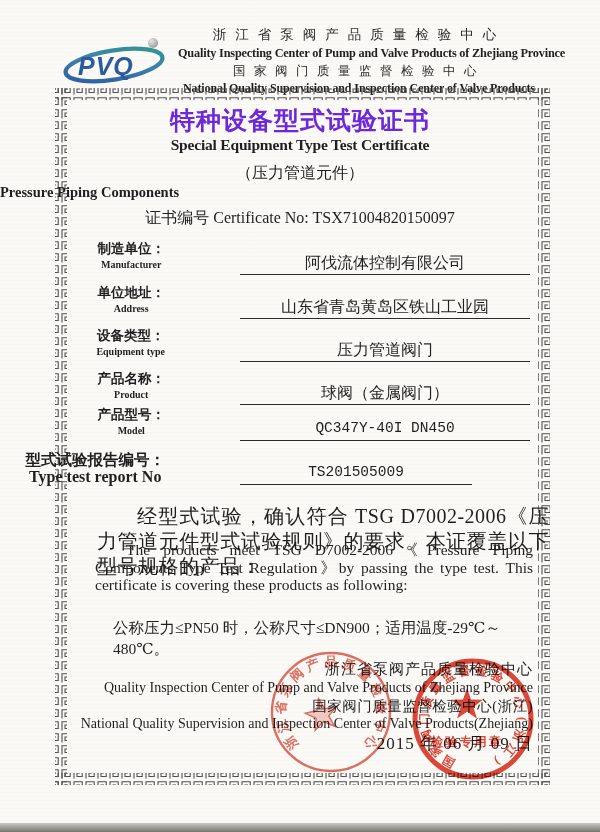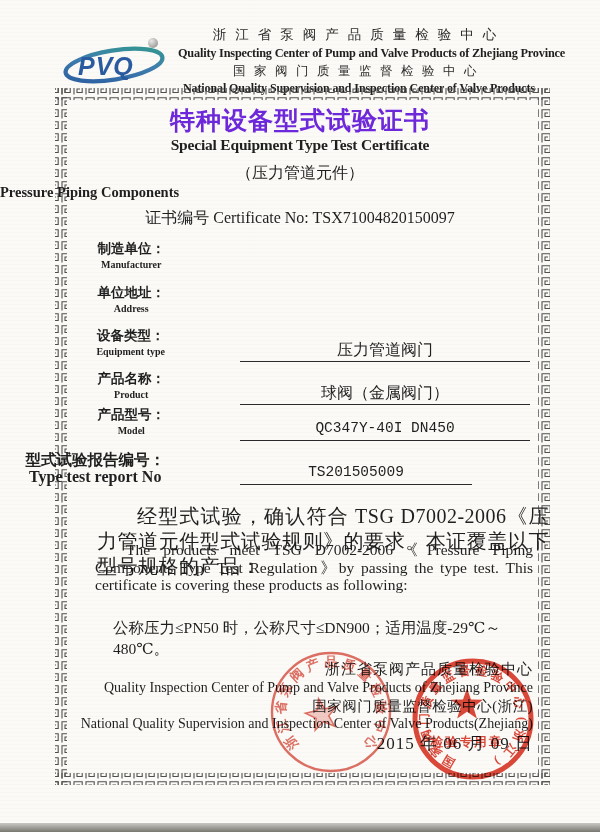--- a/index.html
+++ b/index.html
@@ -120,25 +120,31 @@
 <div class="certline">
   <span>证书编号 Certificate No:</span>
   <span>TSX71004820150097</span>
 </div>
 
 <div class="field f1">
   <div class="flabel">
     <div class="flabel-cn">制造单位：</div>
     <div class="flabel-en">Manufacturer</div>
   </div>
+  <div class="fline">
+    <span class="fvalue">阿伐流体控制有限公司</span>
+  </div>
 </div>
 <div class="field f2">
   <div class="flabel">
     <div class="flabel-cn">单位地址：</div>
     <div class="flabel-en">Address</div>
+  </div>
+  <div class="fline">
+    <span class="fvalue">山东省青岛黄岛区铁山工业园</span>
   </div>
 </div>
 <div class="field f3">
   <div class="flabel">
     <div class="flabel-cn">设备类型：</div>
     <div class="flabel-en">Equipment type</div>
   </div>
   <div class="fline">
     <span class="fvalue">压力管道阀门</span>
   </div>

